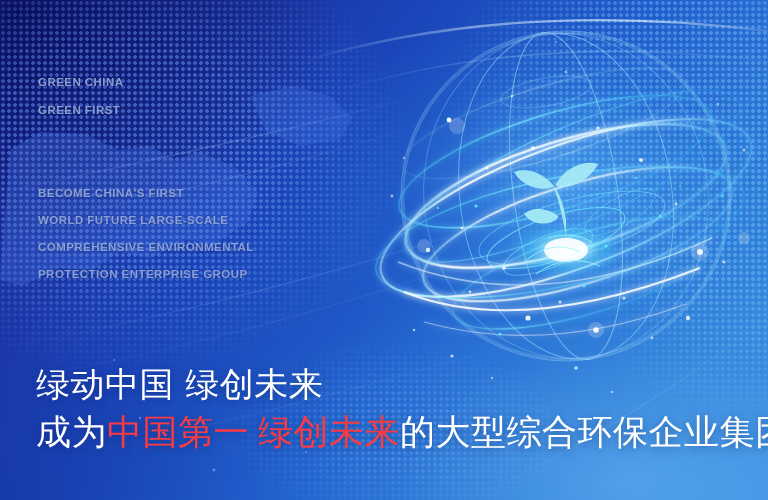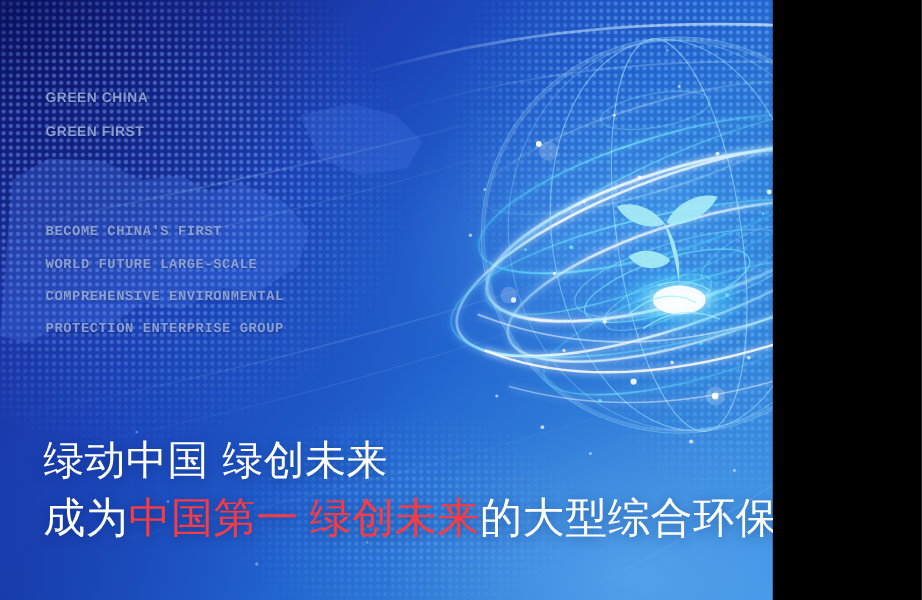--- a/index.html
+++ b/index.html
@@ -1,19 +1,19 @@
 <!DOCTYPE html>
 <html><head>
 <meta charset="utf-8">
 <style>
   html,body{margin:0;padding:0;background:#000;}
   #stage{
-    position:relative;width:644px;height:500px;overflow:hidden;
+    position:relative;width:768px;height:500px;overflow:hidden;
     font-family:"Liberation Sans","DejaVu Sans",sans-serif;
-    background:#0f172a;
+    background:#4c1d95;
   }
 
   
   .bg-base{
     position:absolute;inset:0;
     background:linear-gradient(128deg,
         #16218f 0%,
         #1a2f9e 16%,
         #1b44b8 36%,
         #2060cc 58%,
@@ -64,21 +64,21 @@
     mask-image:radial-gradient(ellipse 26% 30% at 96% 62%, #000 0%, #000 20%, transparent 74%);
     opacity:.55;
   }
 
   
   .art{position:absolute;inset:0;width:768px;height:500px;}
 
   
   .eng-block{position:absolute;left:38px;}
   .eng-block.top{top:68px;}
-  .eng-block.mid{top:180px;font-family:Liberation Mono, monospace;}
+  .eng-block.mid{top:180px;}
   .eng-line{
     font-size:11.5px;font-weight:bold;letter-spacing:.45px;
     color:#93a6d4;opacity:.92;line-height:28px;white-space:nowrap;
     text-shadow:0 1px 2px rgba(0,20,80,.35);
   }
   .eng-block.mid .eng-line{line-height:27px;}
 
   .headline{
     position:absolute;left:36px;bottom:44px;white-space:nowrap;
   }

